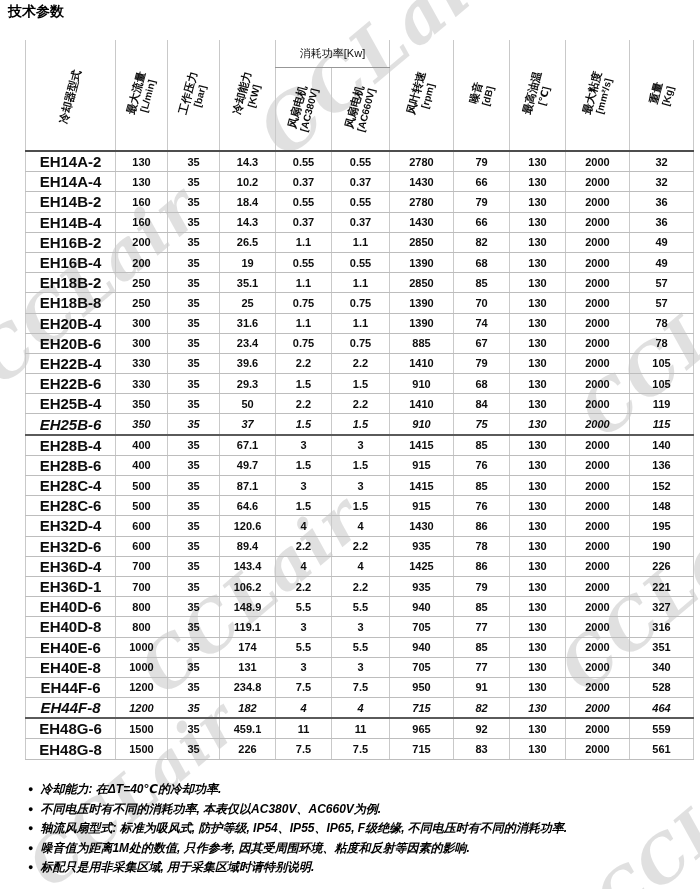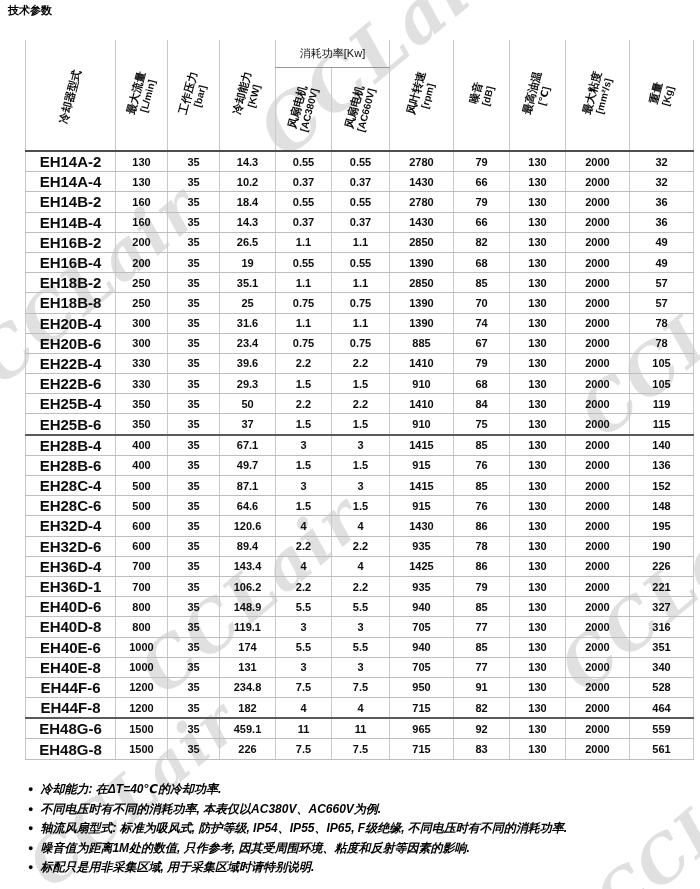--- a/index.html
+++ b/index.html
@@ -7,40 +7,40 @@
        font-family:"Liberation Sans","DejaVu Sans",sans-serif;}
   #page{position:absolute;left:0;top:0;width:700px;height:889px;}
 
   
   #watermarks{position:absolute;left:0;top:0;width:700px;height:889px;z-index:0;}
   .wm{position:absolute;font-weight:bold;font-style:italic;color:rgba(0,0,0,0.12);
       transform:rotate(-40deg);white-space:nowrap;letter-spacing:2px;
       font-family:"DejaVu Serif","Liberation Serif",serif;}
 
   
-  #page-title{position:absolute;left:8px;top:3px;font-size:11px;font-weight:bold;
+  #page-title{position:absolute;left:8px;top:3px;font-size:14px;font-weight:bold;
       color:#000;z-index:2;}
 
   
   #tech-table{position:absolute;left:25px;top:40px;width:668px;border-collapse:collapse;
       table-layout:fixed;z-index:1;background:transparent;}
   #tech-table th,#tech-table td{padding:0;text-align:center;color:#0d0d0d;font-weight:bold;
       border-left:1px solid #c9c9c9;}
   #tech-table th:last-child,#tech-table td:last-child{border-right:1px solid #c9c9c9;}
   #tech-table thead th{border-bottom:2px solid #4d4d4d;vertical-align:middle;}
   #tech-table th.group{border-bottom:1px solid #979797;height:27px;font-size:11px;
       font-weight:normal;}
   #tech-table th.vert{height:110px;overflow:visible;}
   #tech-table tr.subrow th.vert{height:81px;}
   .rot{display:inline-block;transform:rotate(-75deg);white-space:nowrap;font-size:11px;
       line-height:11.5px;font-weight:bold;}
   .cname{text-align:center;}
   .cunit{font-size:10px;text-align:center;}
   #tech-table td{font-size:11px;height:19.2px;border-bottom:1px solid #bdbdbd;}
-  #tech-table tr.group-end td{border-bottom:2px solid #5a5a5a;}
+  #tech-table tr.group-end td{border-bottom:2px solid #5a5a5a;font-style:italic;}
   #tech-table td.model{font-size:15px;}
 
   
   #notes{position:absolute;left:12px;top:764px;margin:16px;padding:0;list-style:none;z-index:1;font-style:italic;}
   #notes li{font-size:12px;font-weight:bold;color:#000;line-height:19.5px;white-space:nowrap;}
   #notes .bullet{font-size:9px;margin-right:7px;vertical-align:1px;}
 </style>
 </head>
 <body>
 

